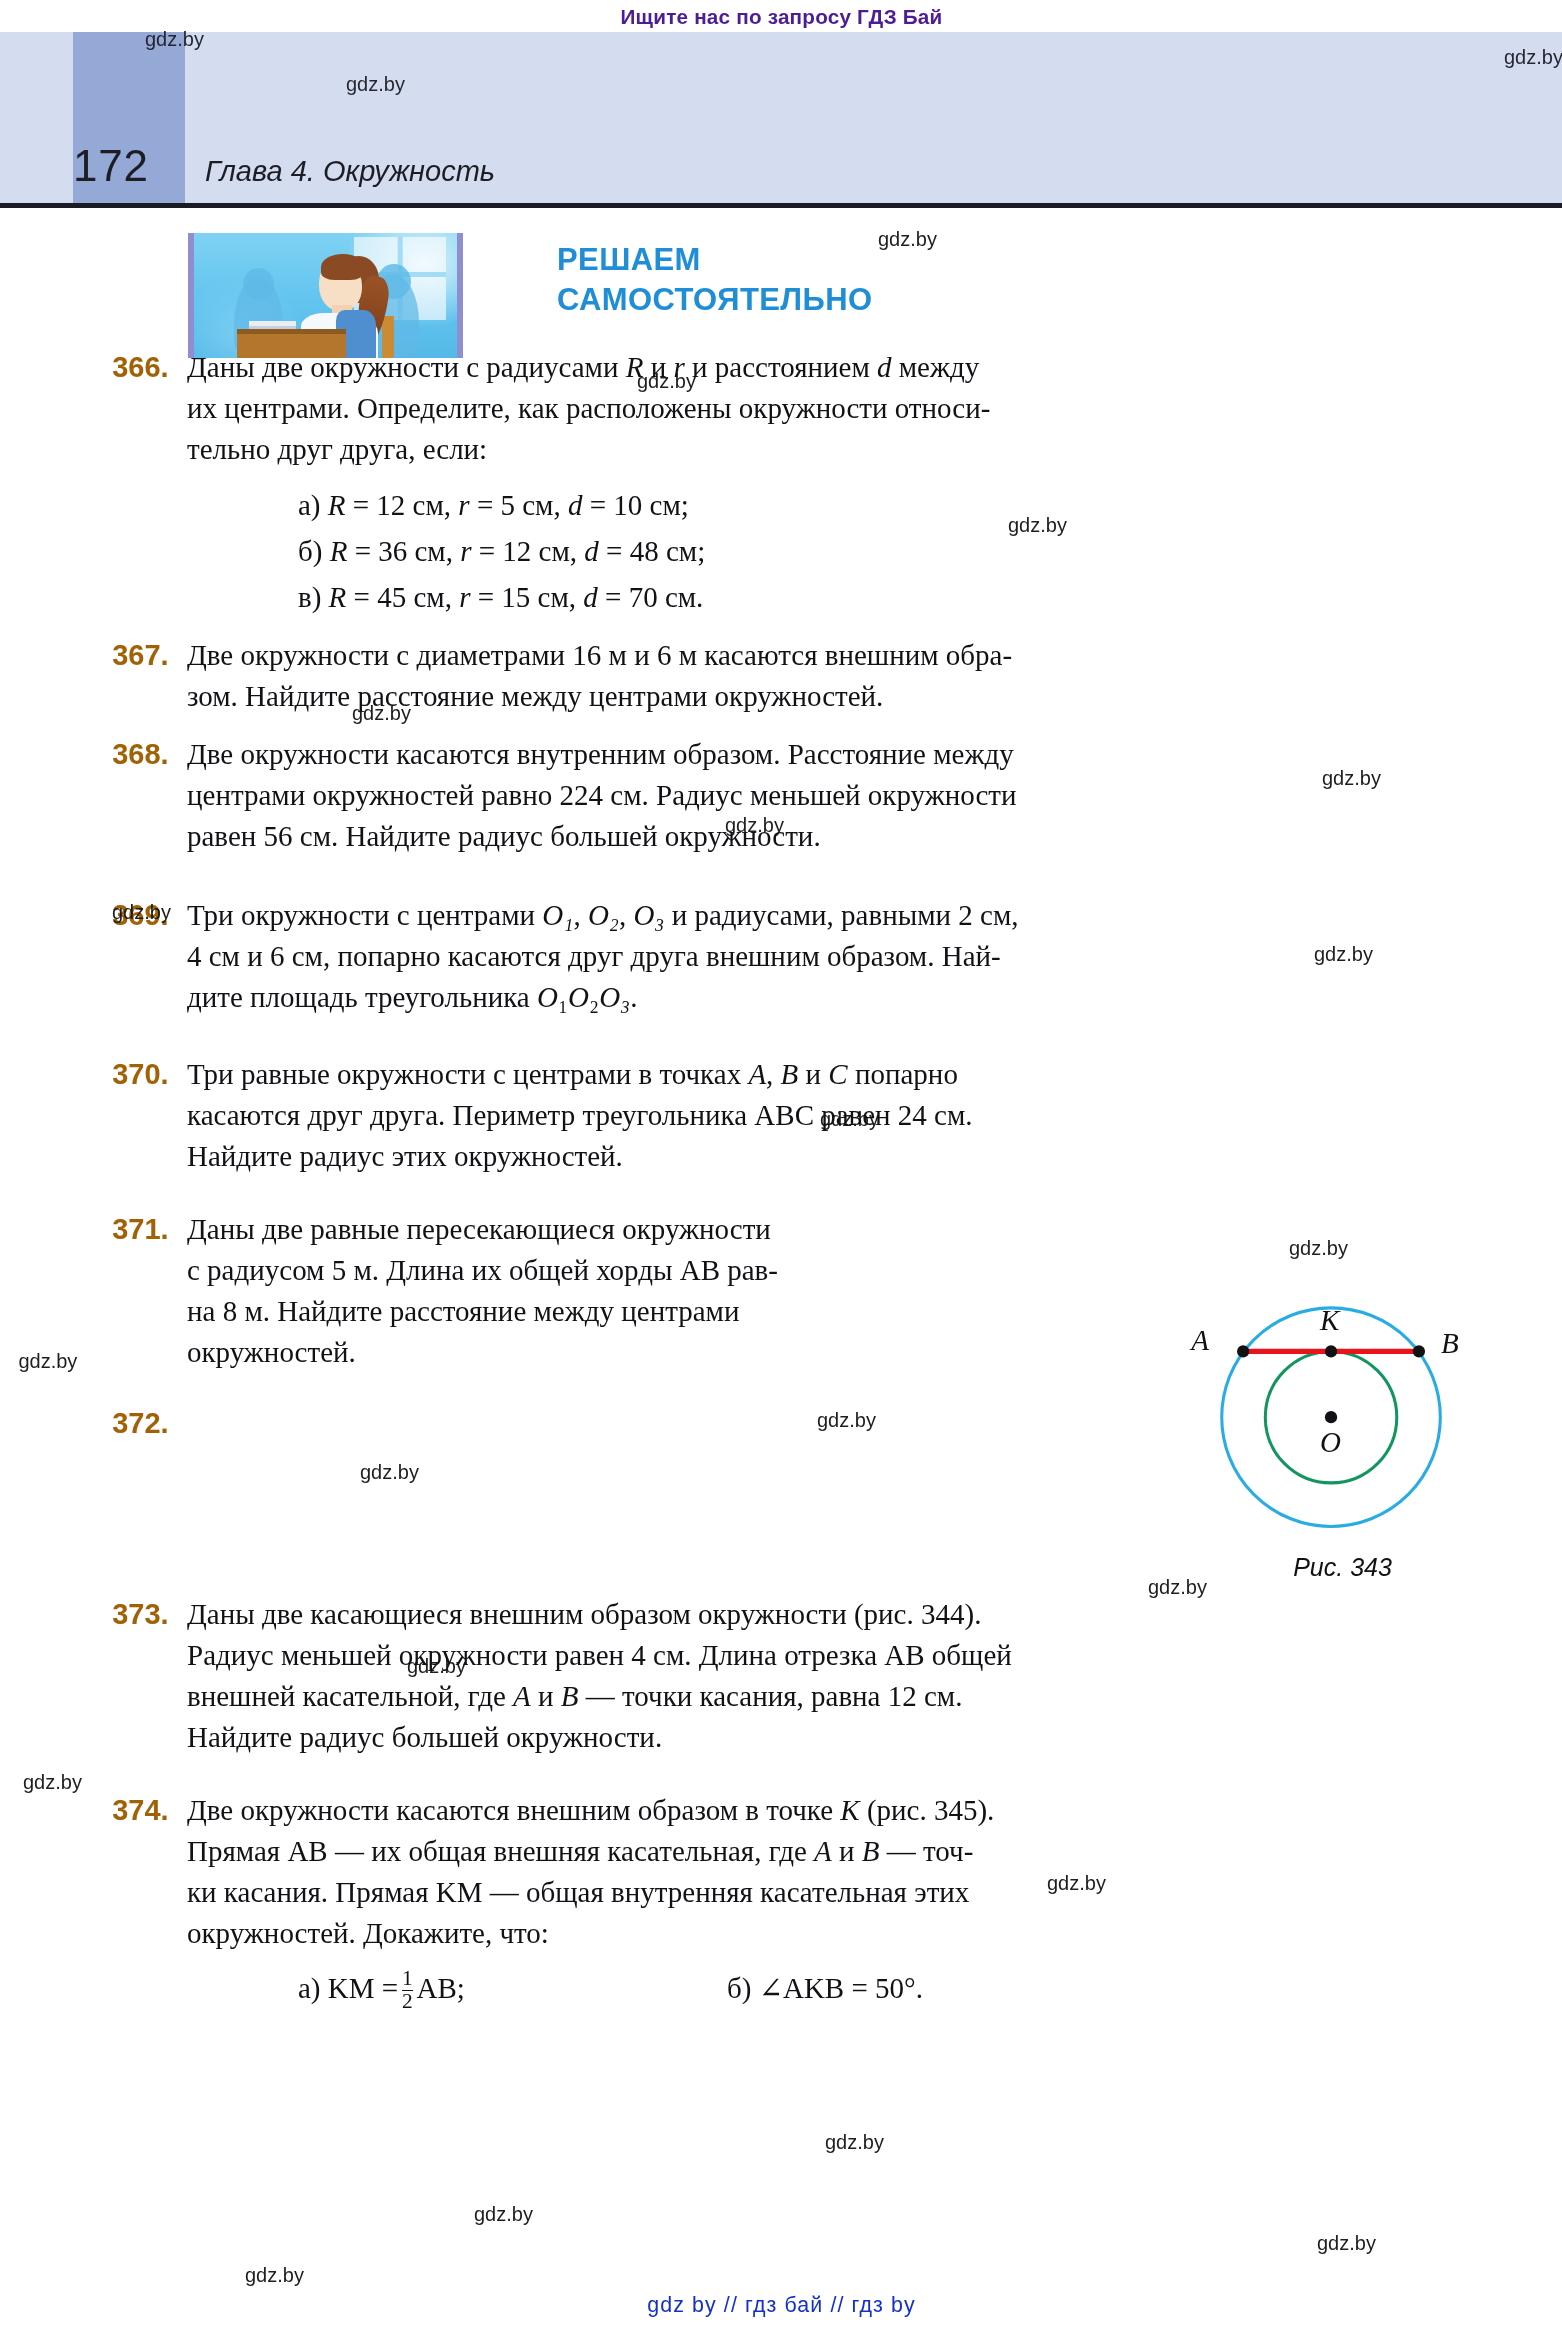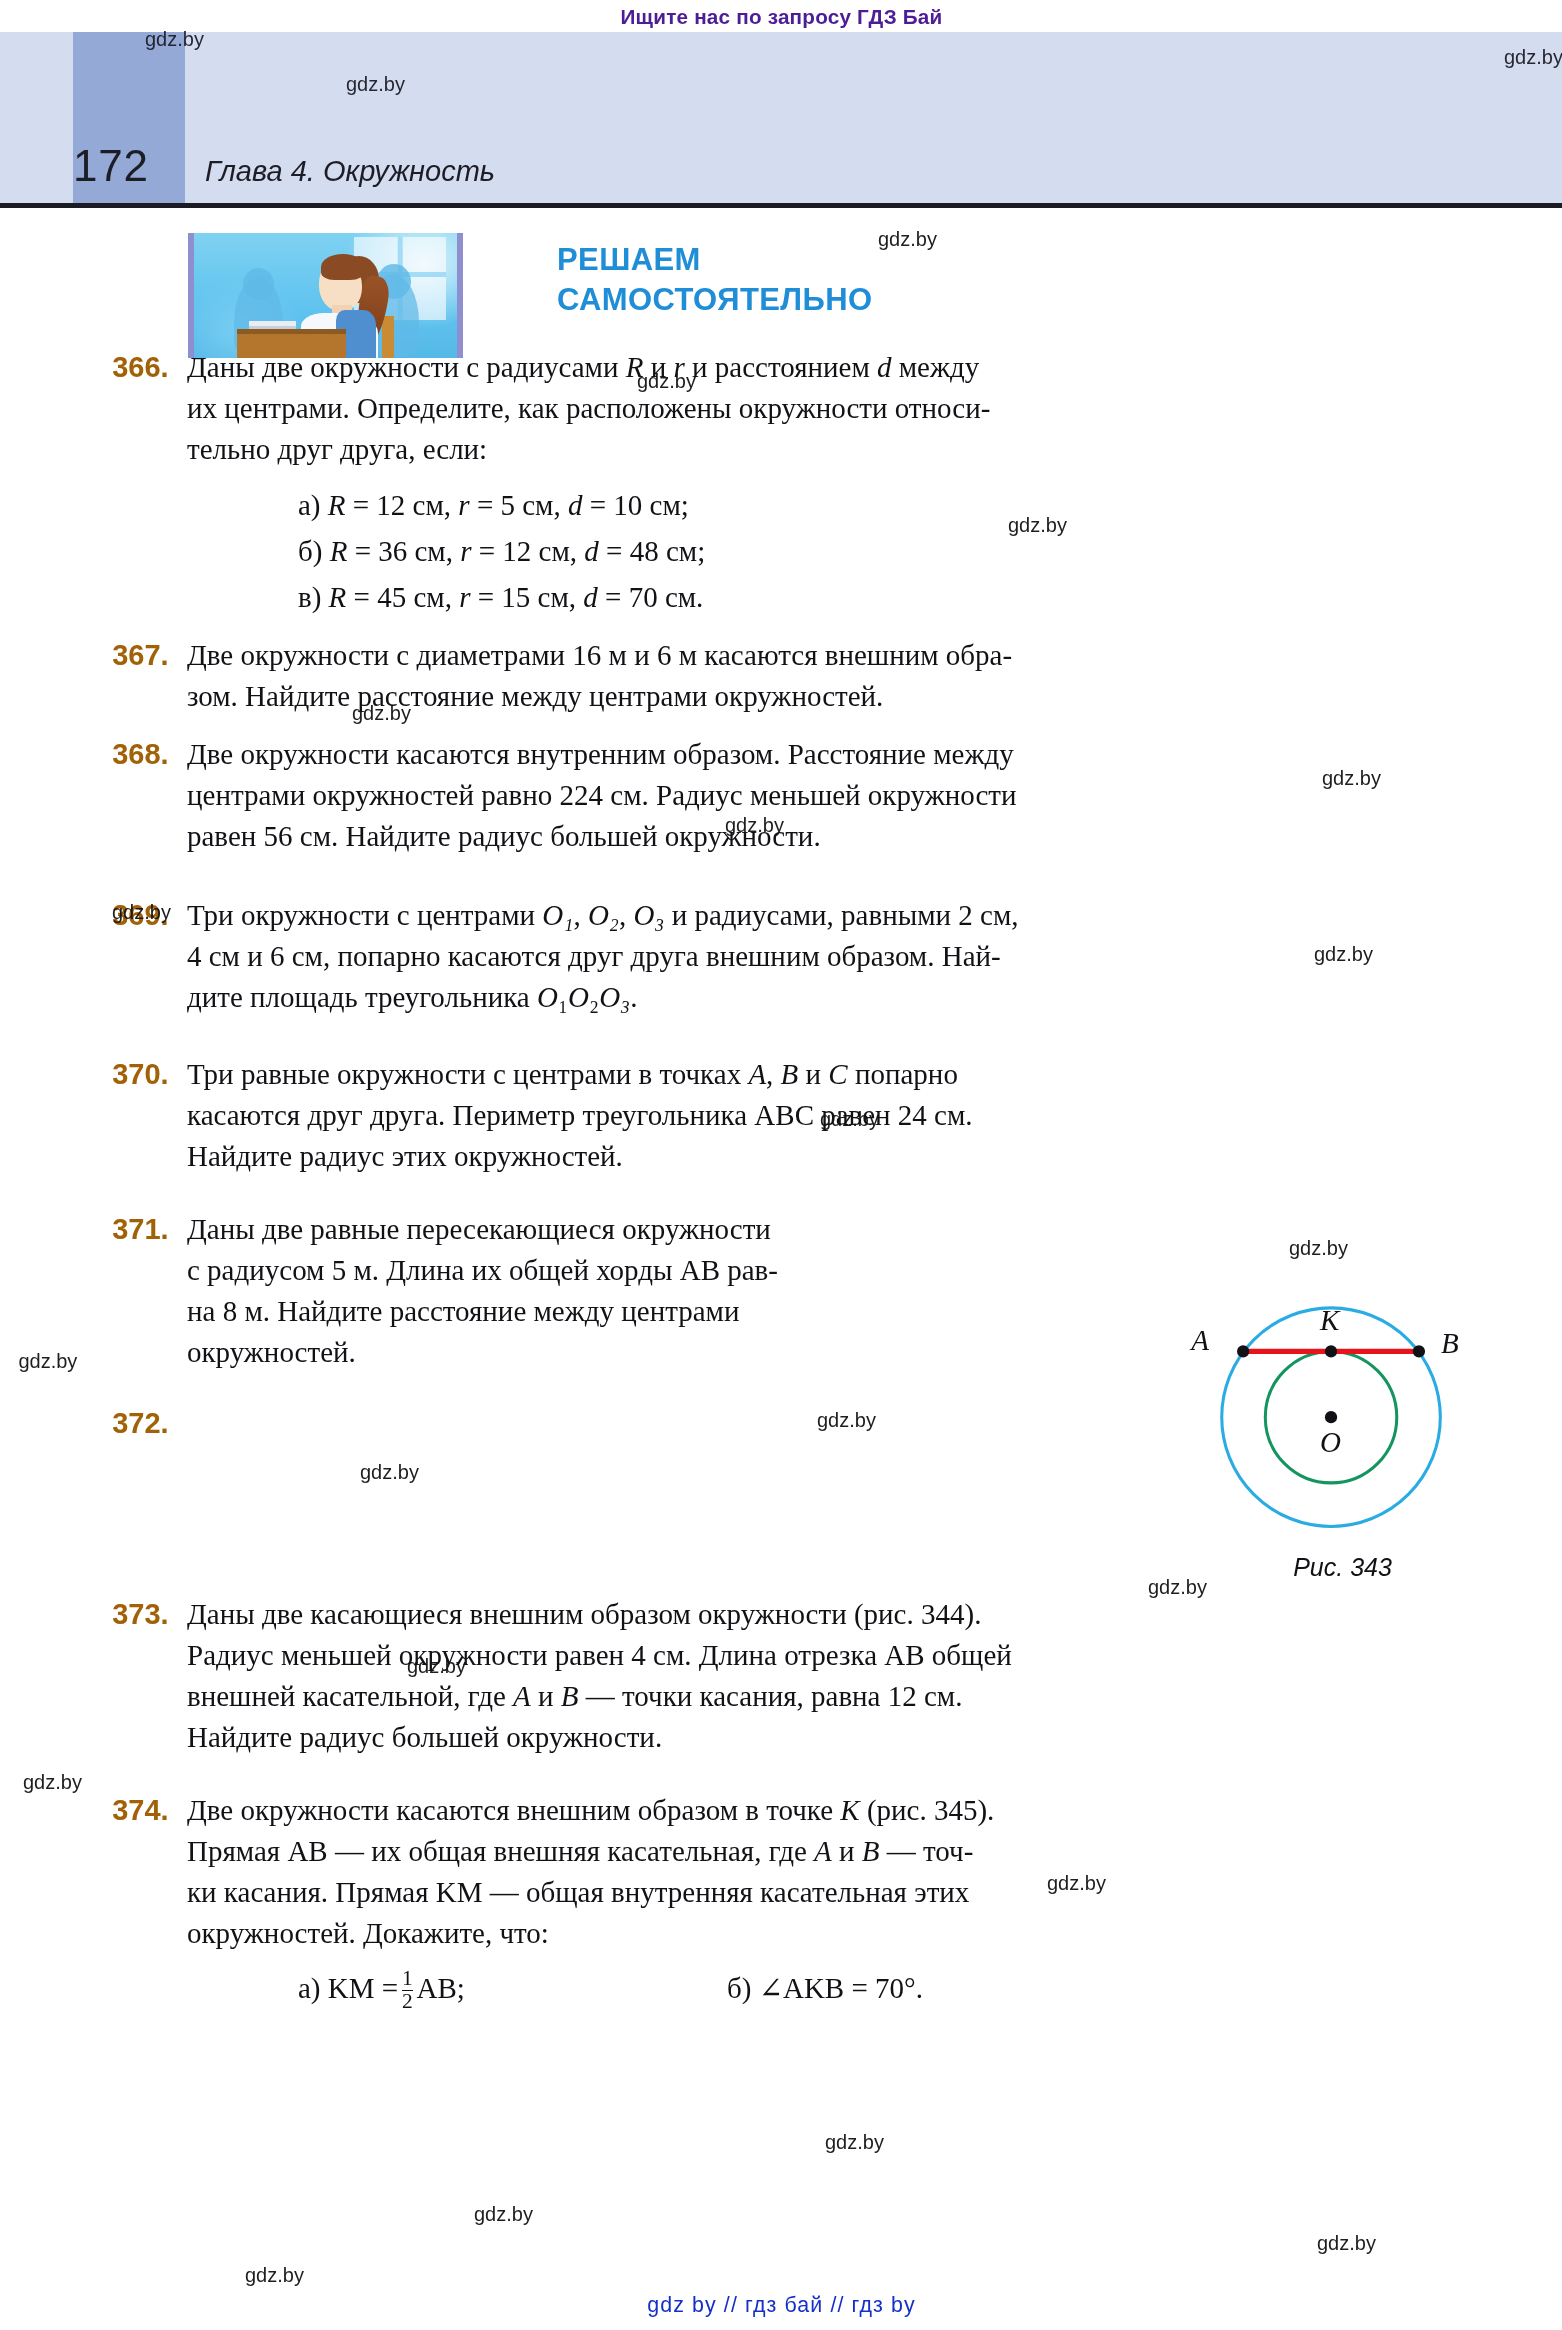--- a/index.html
+++ b/index.html
@@ -407,21 +407,21 @@
       <span class="ln">Две окружности касаются внешним образом в точке <i class="m">K</i> (рис. 345).</span>
       <span class="ln">Прямая AB — их общая внешняя касательная, где <i class="m">A</i> и <i class="m">B</i> — точ-</span>
       <span class="ln">ки касания. Прямая KM — общая внутренняя касательная этих</span>
       <span class="ln">окружностей. Докажите, что:</span>
     </div>
   </div>
 
   <div class="sub-item" style="top:1760px; left:298px;">
     <span>а) KM =</span><span class="frac"><span class="num">1</span><span class="den">2</span></span><span>AB;</span>
   </div>
-  <div class="sub-item" style="top:1760px; left:727px;">б) ∠AKB = 70°.</div>
+  <div class="sub-item" style="top:1760px; left:727px;">б) ∠AKB = 50°.</div>
 
   <div class="figure">
     <svg width="321" height="291" viewBox="0 0 420 380">
 
       <circle cx="195" cy="200" r="143" fill="none" stroke="#29ace3" stroke-width="4"></circle>
 
       <circle cx="195" cy="200" r="86" fill="none" stroke="#14955f" stroke-width="4"></circle>
 
       <line x1="80" y1="114" x2="310" y2="114" stroke="#e8141c" stroke-width="7"></line>
 

